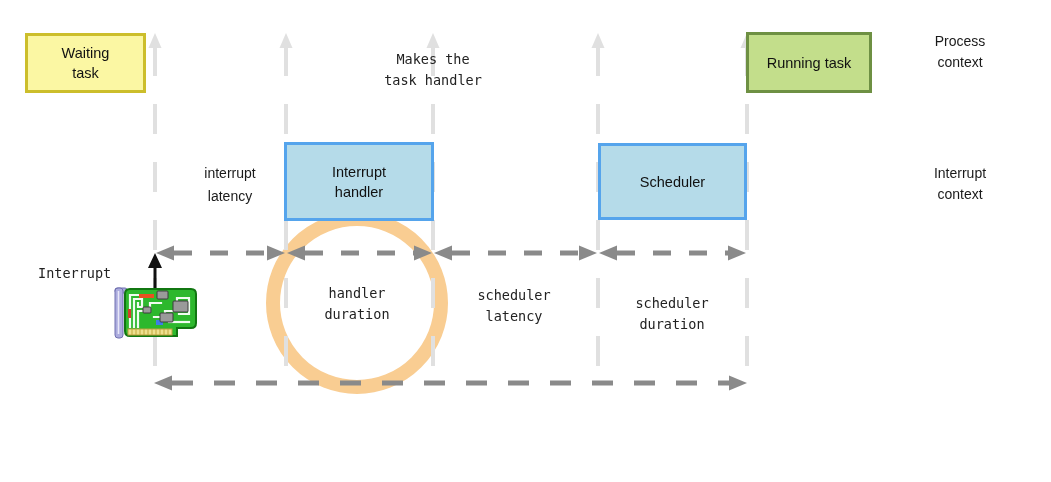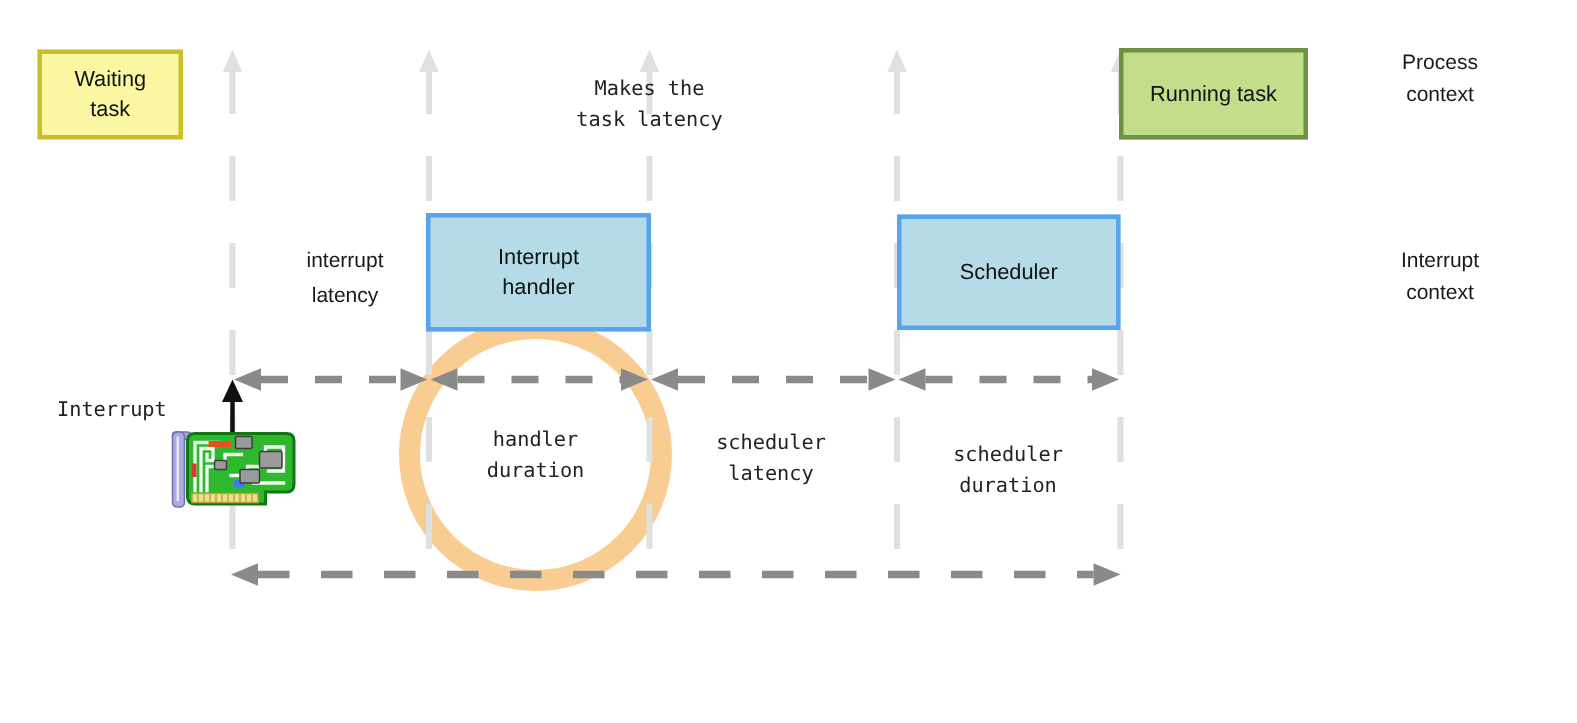--- a/index.html
+++ b/index.html
@@ -28,21 +28,21 @@
   .bshaft { stroke:#111111; stroke-width:3; }
   .bhead  { fill:#111111; }
 
   
   .box {
     position:absolute; box-sizing:border-box; z-index:4;
     display:flex; align-items:center; justify-content:center;
     text-align:center; font-size:14.5px; color:#111;
     white-space:pre-line; line-height:20px;
   }
-  .box-waiting  { left:25px;  top:33px;  width:97px;  height:60px;
+  .box-waiting  { left:25px;  top:33px;  width:121px;  height:60px;
                   background:var(--waiting-fill); border:3px solid var(--waiting-border); }
   .box-running  { left:746px; top:32px;  width:126px; height:61px;
                   background:var(--running-fill); border:3px solid var(--running-border); }
   .box-handler  { left:284px; top:142px; width:150px; height:79px;
                   background:var(--panel-fill); border:3px solid var(--panel-border); }
   .box-sched    { left:598px; top:143px; width:149px; height:77px;
                   background:var(--panel-fill); border:3px solid var(--panel-border); }
 
   
   .label { position:absolute; z-index:5; white-space:pre-line; text-align:center; }
@@ -133,21 +133,21 @@
   </svg>
 
   <div class="box box-waiting">Waiting
 task</div>
   <div class="box box-running">Running task</div>
   <div class="box box-handler">Interrupt
 handler</div>
   <div class="box box-sched">Scheduler</div>
 
   <div class="label mono cx lbl-makes">Makes the
-task latency</div>
+task handler</div>
   <div class="label sans cx lbl-intlat">interrupt
 latency</div>
   <div class="label sans cx lbl-proc">Process
 context</div>
   <div class="label sans cx lbl-intctx">Interrupt
 context</div>
   <div class="label mono lbl-irq">Interrupt</div>
   <div class="label mono cx lbl-hdur">handler
 duration</div>
   <div class="label mono cx lbl-slat">scheduler

